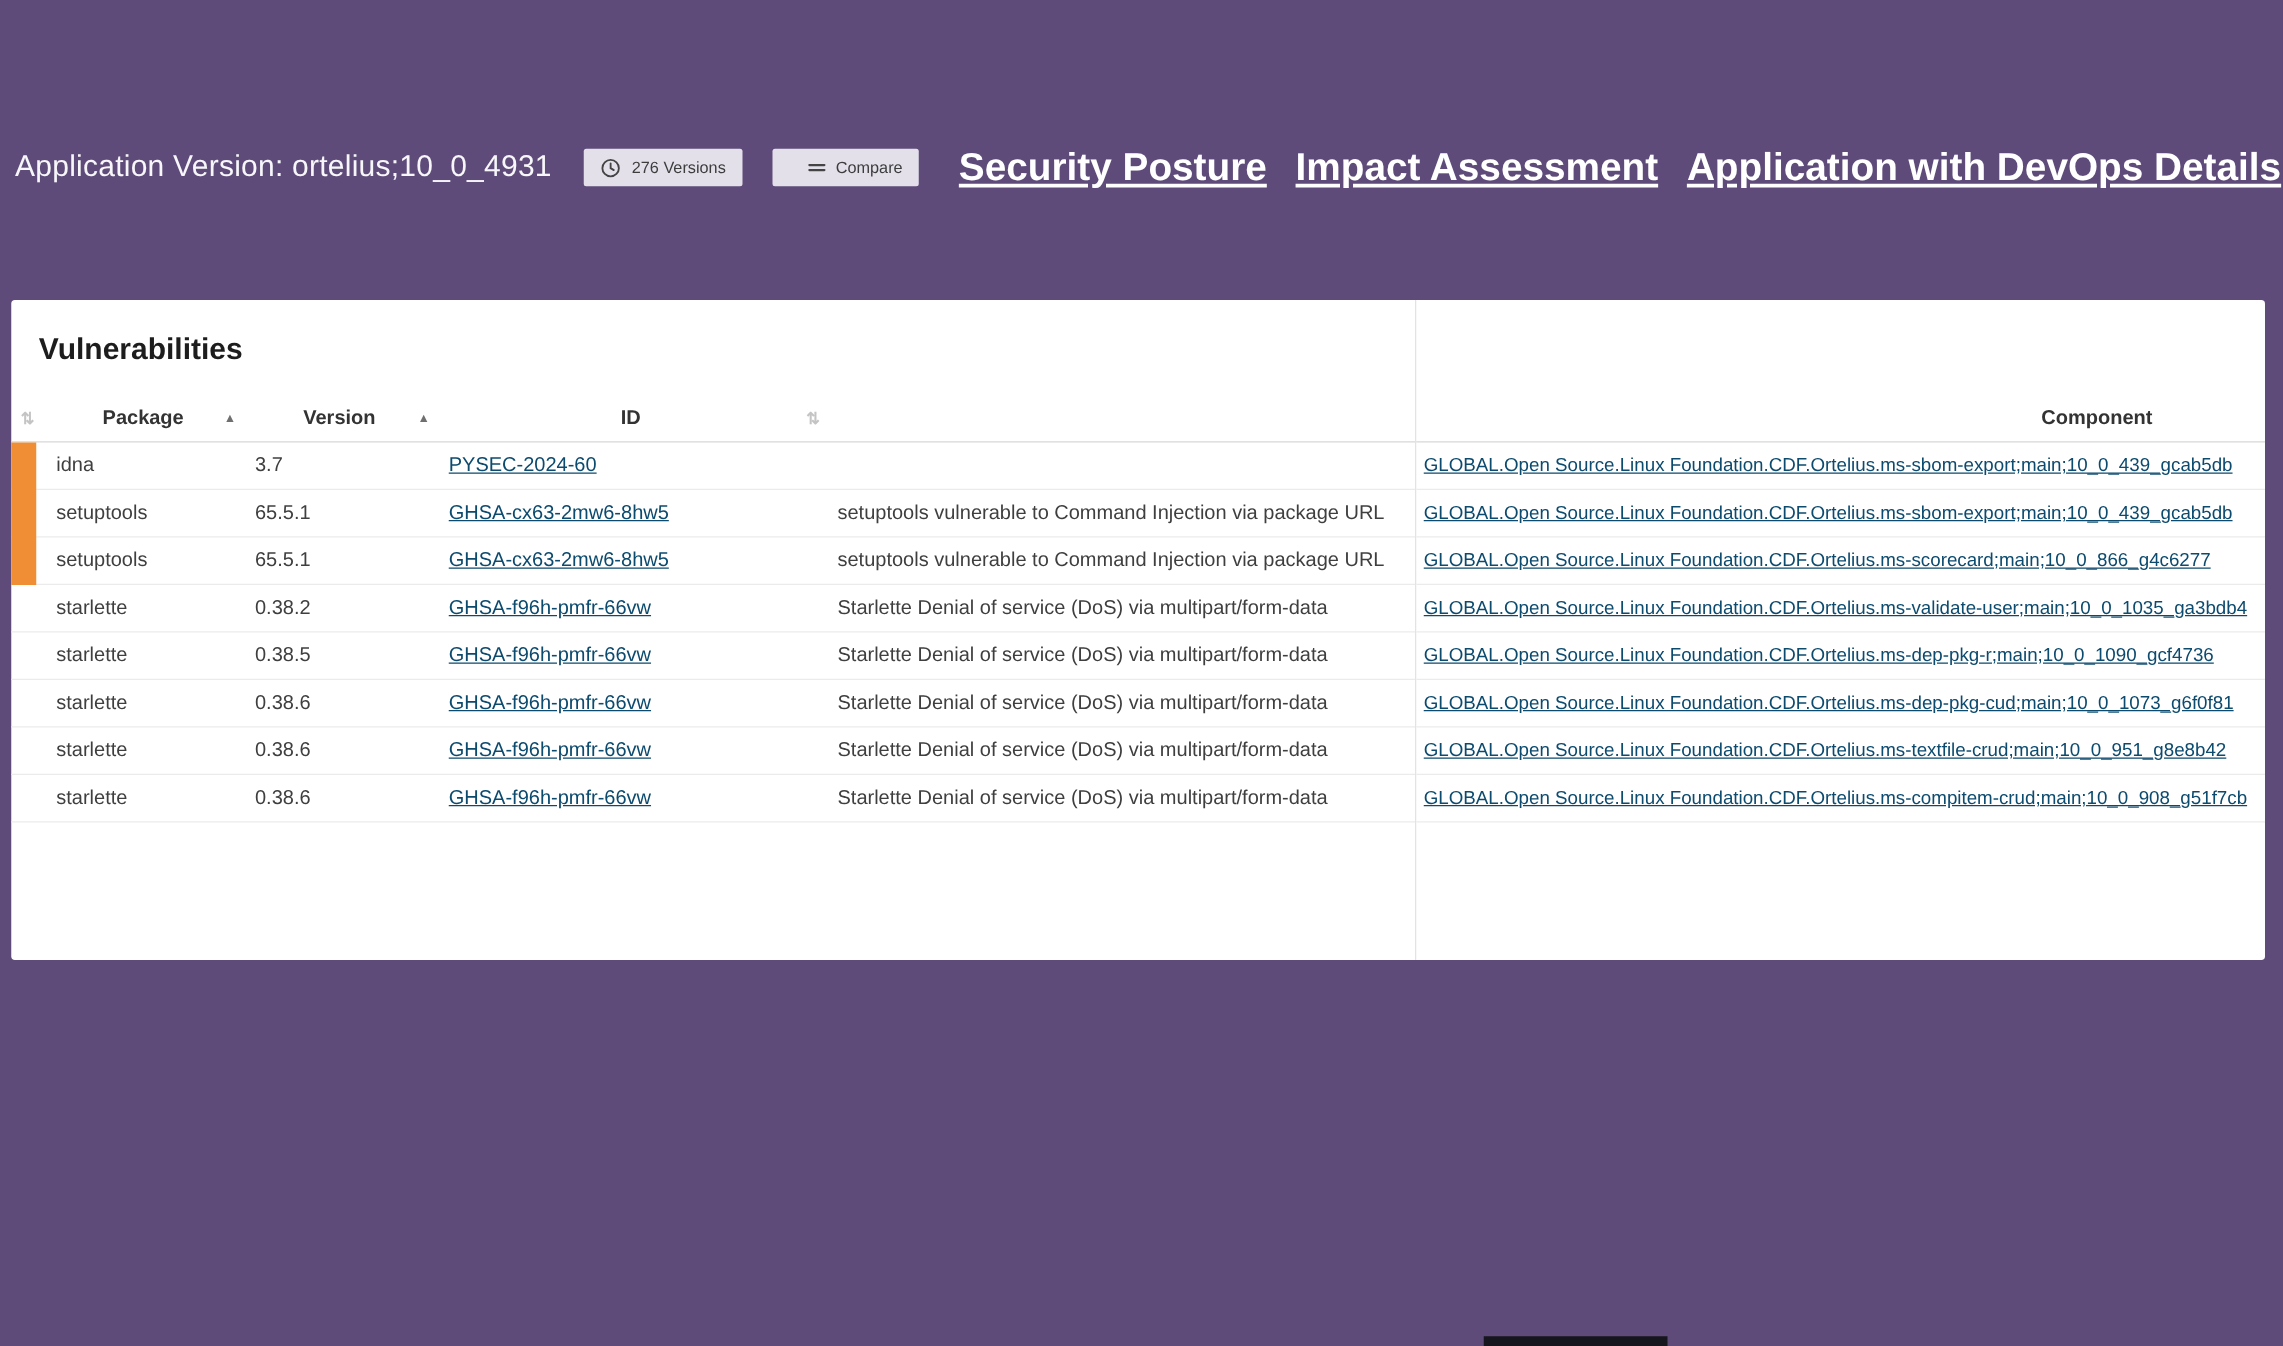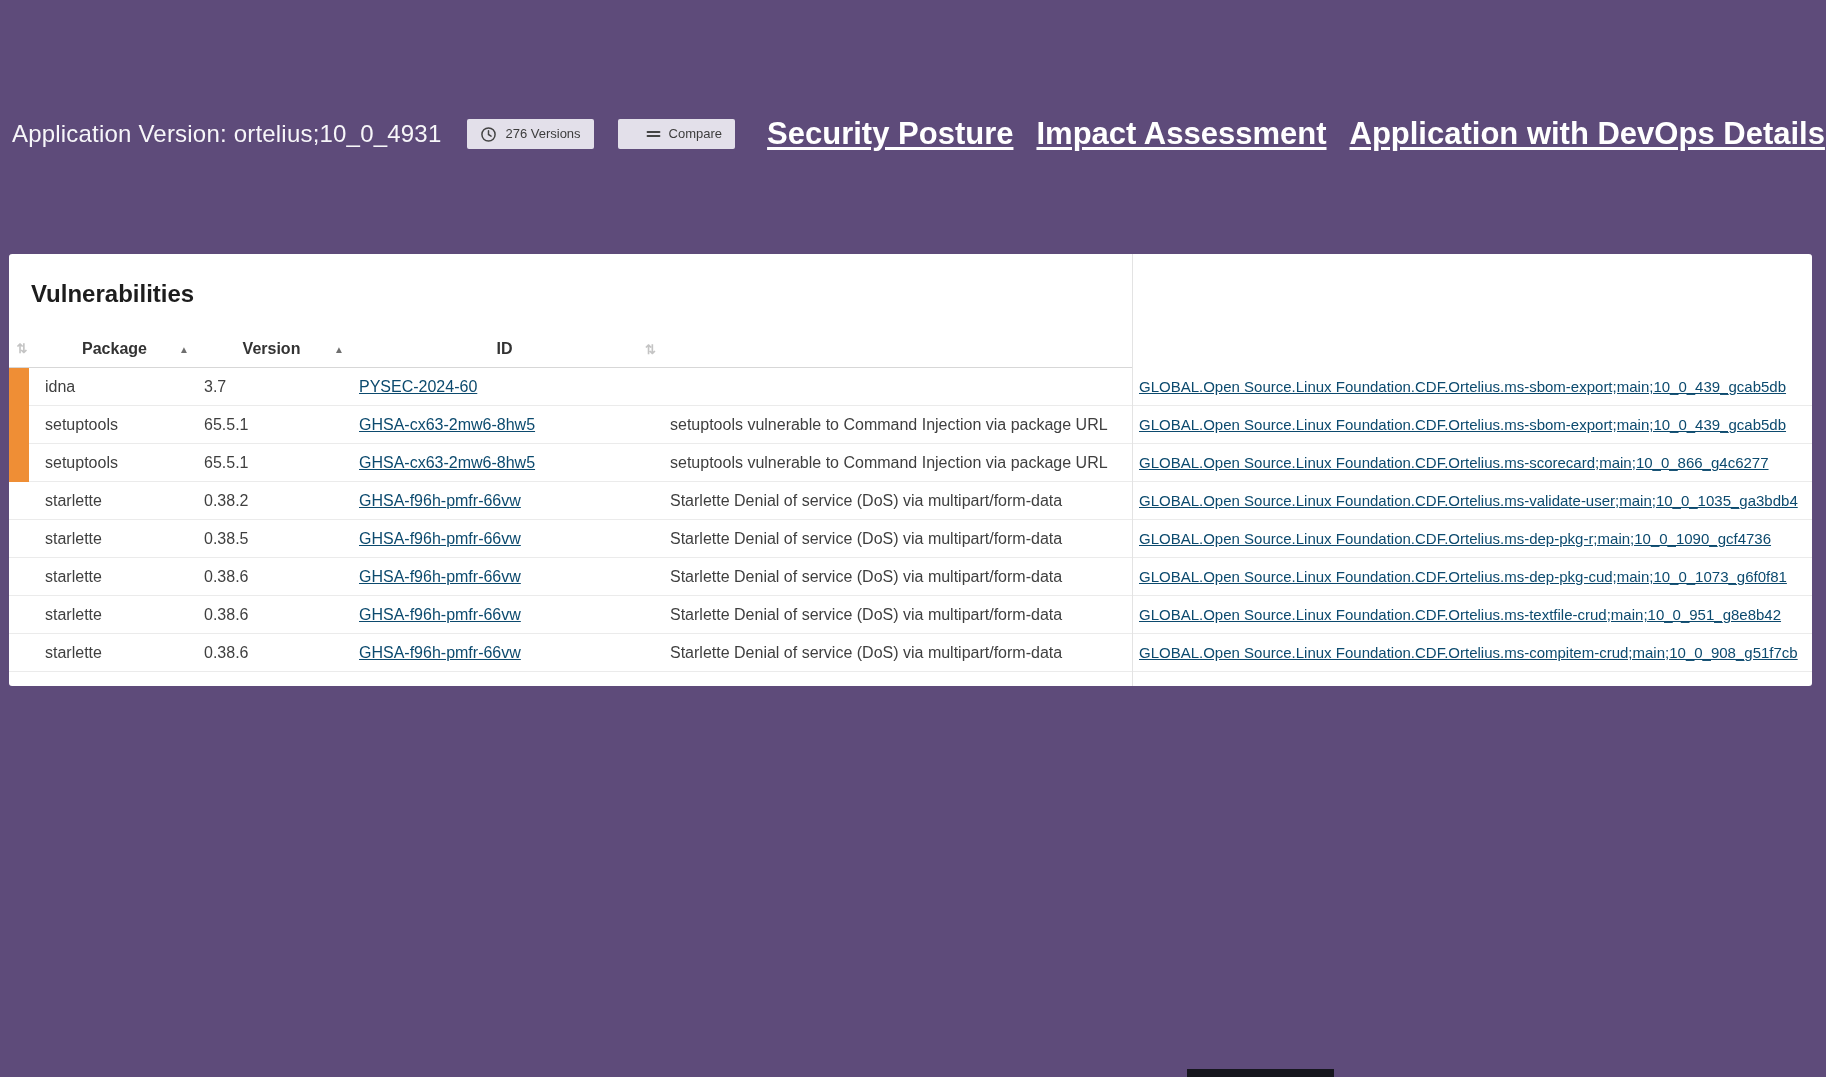--- a/index.html
+++ b/index.html
@@ -18,21 +18,21 @@
             background: #e3e0ea; color: #3d3d3d; font-size: 13px; font-family: inherit;
             padding: 5px 13px; border: 0; border-radius: 2px; margin-left: 26px;
             cursor: pointer; line-height: 20px; }
   .tb-btn.compare { margin-left: 24px; padding-left: 28px; }
   .tb-icon { display: inline-flex; align-items: center; }
   .nav-links { display: flex; gap: 23px; margin-left: 32px; align-items: center; }
   .nav-link { color: #ffffff; font-size: 31px; font-weight: 700;
               text-decoration: underline; text-underline-offset: 3px; }
 
   
-  .panel { position: absolute; left: 9px; top: 254px; width: 1803px; height: 432px;
+  .panel { position: absolute; left: 9px; top: 240px; width: 1803px; height: 528px;
            background: #ffffff; border-radius: 3px; display: flex; }
   .vuln-section { width: 1123px; position: relative; }
   .comp-section { width: 679px; border-left: 1px solid #e3e3e3; position: relative; }
 
   .vuln-title { height: 76px; box-sizing: border-box; padding: 26px 0 0 22px;
                 font-size: 24px; font-weight: 700; color: #1d1d1d; }
 
   .vtable { position: absolute; top: 76px; left: 0; right: 0; }
   .vrow { display: grid; grid-template-columns: 26px 159px 155px 311px 1fr;
           height: 38px; align-items: center; border-bottom: 1px solid #ebebeb;
@@ -173,20 +173,21 @@
         <div class="td"></div>
         <div class="td">starlette</div>
         <div class="td">0.38.6</div>
         <div class="td"><a href="#" class="id-link">GHSA-f96h-pmfr-66vw</a></div>
         <div class="td">Starlette Denial of service (DoS) via multipart/form-data</div>
       </div>
     </div>
   </div>
 
   <div class="comp-section">
+    <div class="comp-head">Component</div>
     <div class="comp-rows">
       <div class="crow">
           <a href="#" class="comp-link">GLOBAL.Open Source.Linux Foundation.CDF.Ortelius.ms-sbom-export;main;10_0_439_gcab5db</a>
         </div>
       <div class="crow">
           <a href="#" class="comp-link">GLOBAL.Open Source.Linux Foundation.CDF.Ortelius.ms-sbom-export;main;10_0_439_gcab5db</a>
         </div>
       <div class="crow">
           <a href="#" class="comp-link">GLOBAL.Open Source.Linux Foundation.CDF.Ortelius.ms-scorecard;main;10_0_866_g4c6277</a>
         </div>

